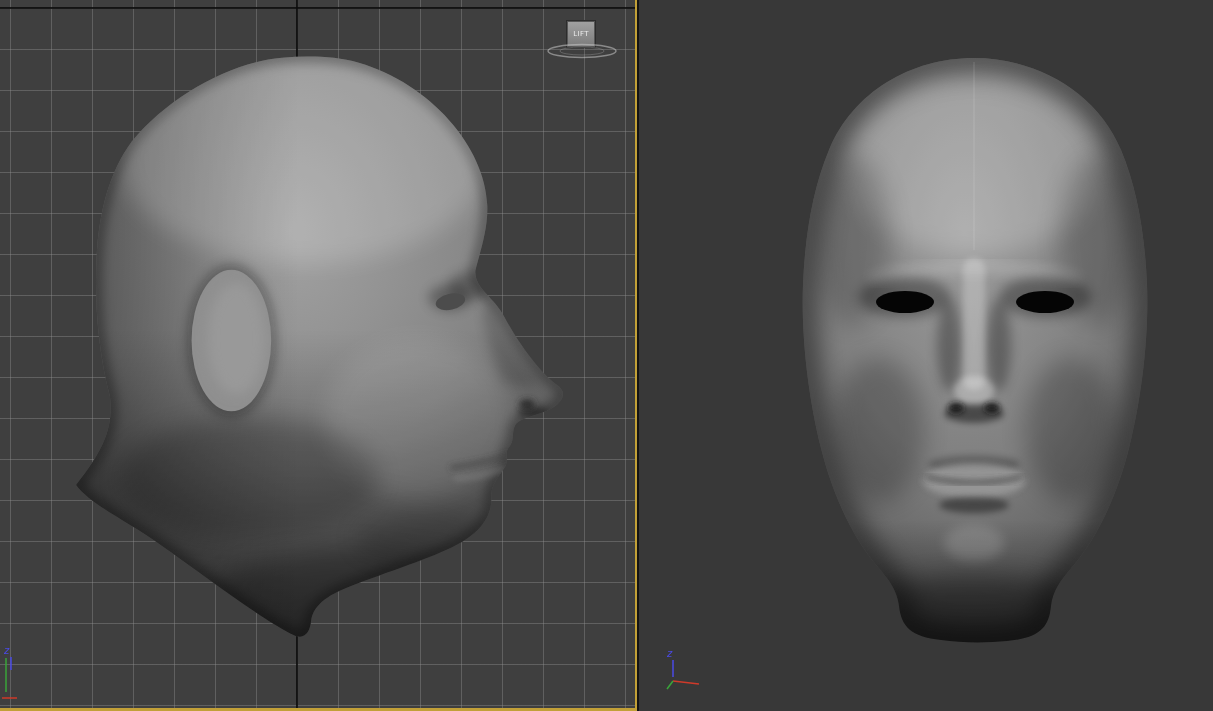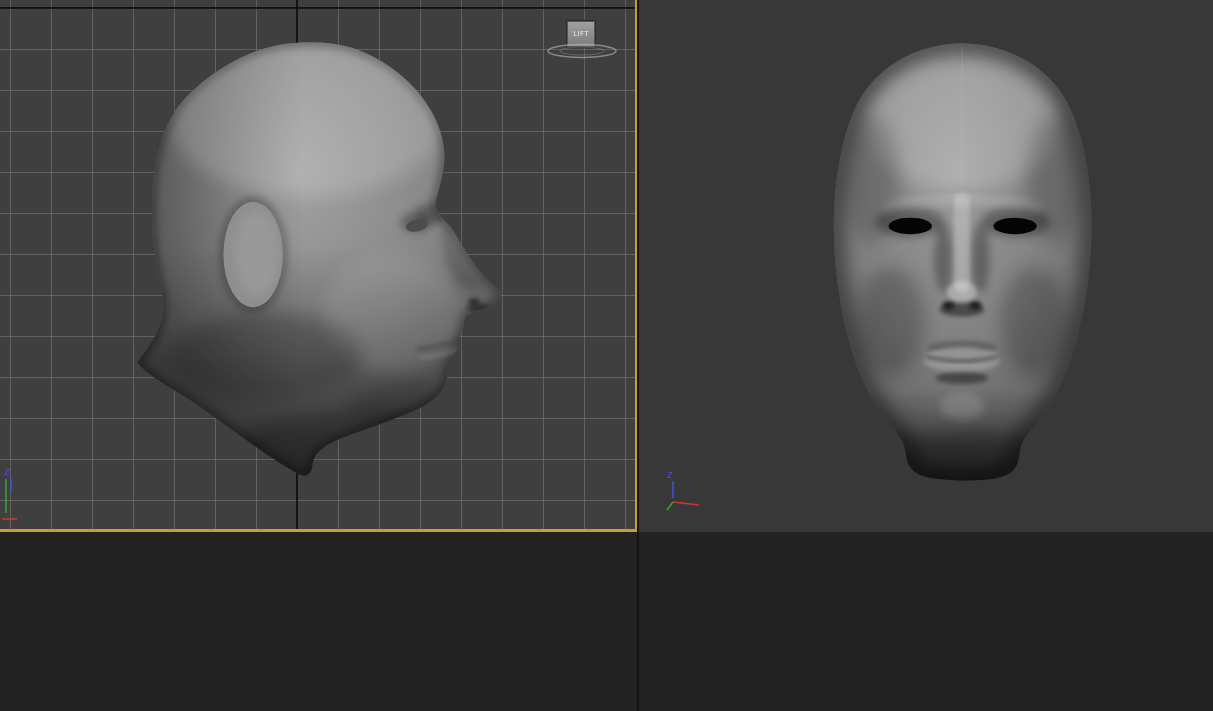--- a/index.html
+++ b/index.html
@@ -1,19 +1,19 @@
 <!DOCTYPE html>
 <html><head>
 <meta charset="utf-8">
 <style>
   * { margin:0; padding:0; box-sizing:border-box; }
   html,body { background:#111; font-family:"DejaVu Sans", sans-serif; }
   .app { position:relative; width:1213px; height:711px; overflow:hidden; background:#222; }
 
-  .viewport { position:absolute; top:0; height:532px; overflow:hidden; }
+  .viewport { position:absolute; top:0; height:711px; overflow:hidden; }
   .viewport-left {
     left:0; width:637px; background:#3f3f3f;
     border-right:2px solid #c2a037; border-bottom:3px solid #c2a037;
   }
   .viewport-right { left:639px; width:574px; background:#383838; }
   .divider { position:absolute; left:637px; top:0; width:2px; height:711px; background:#141414; }
 
   .grid {
     position:absolute; inset:0;
     background-image:

